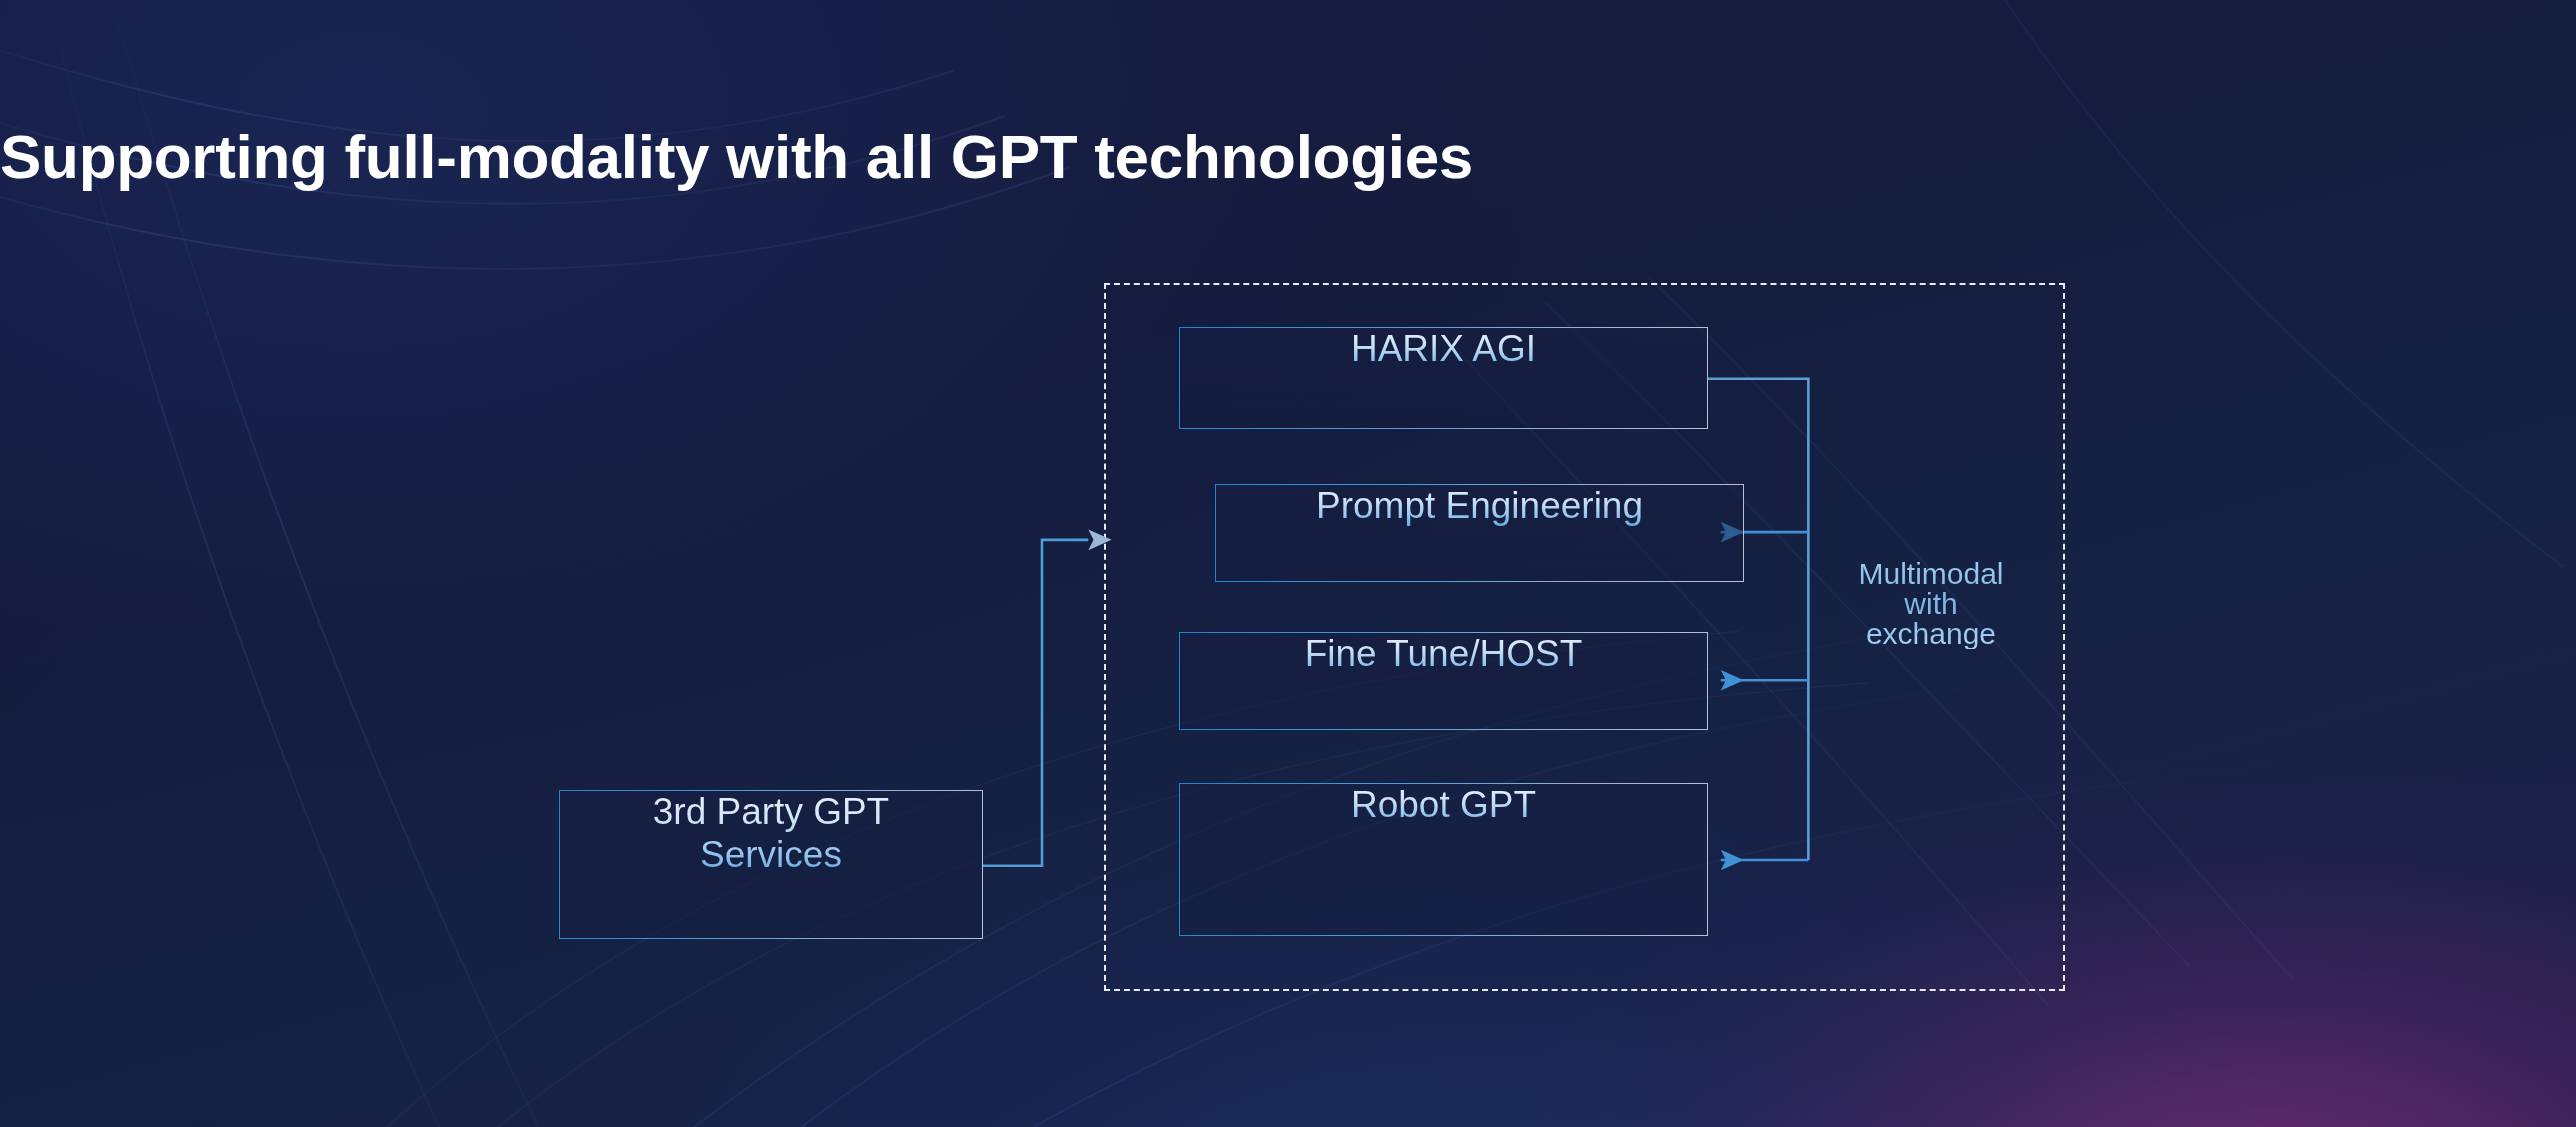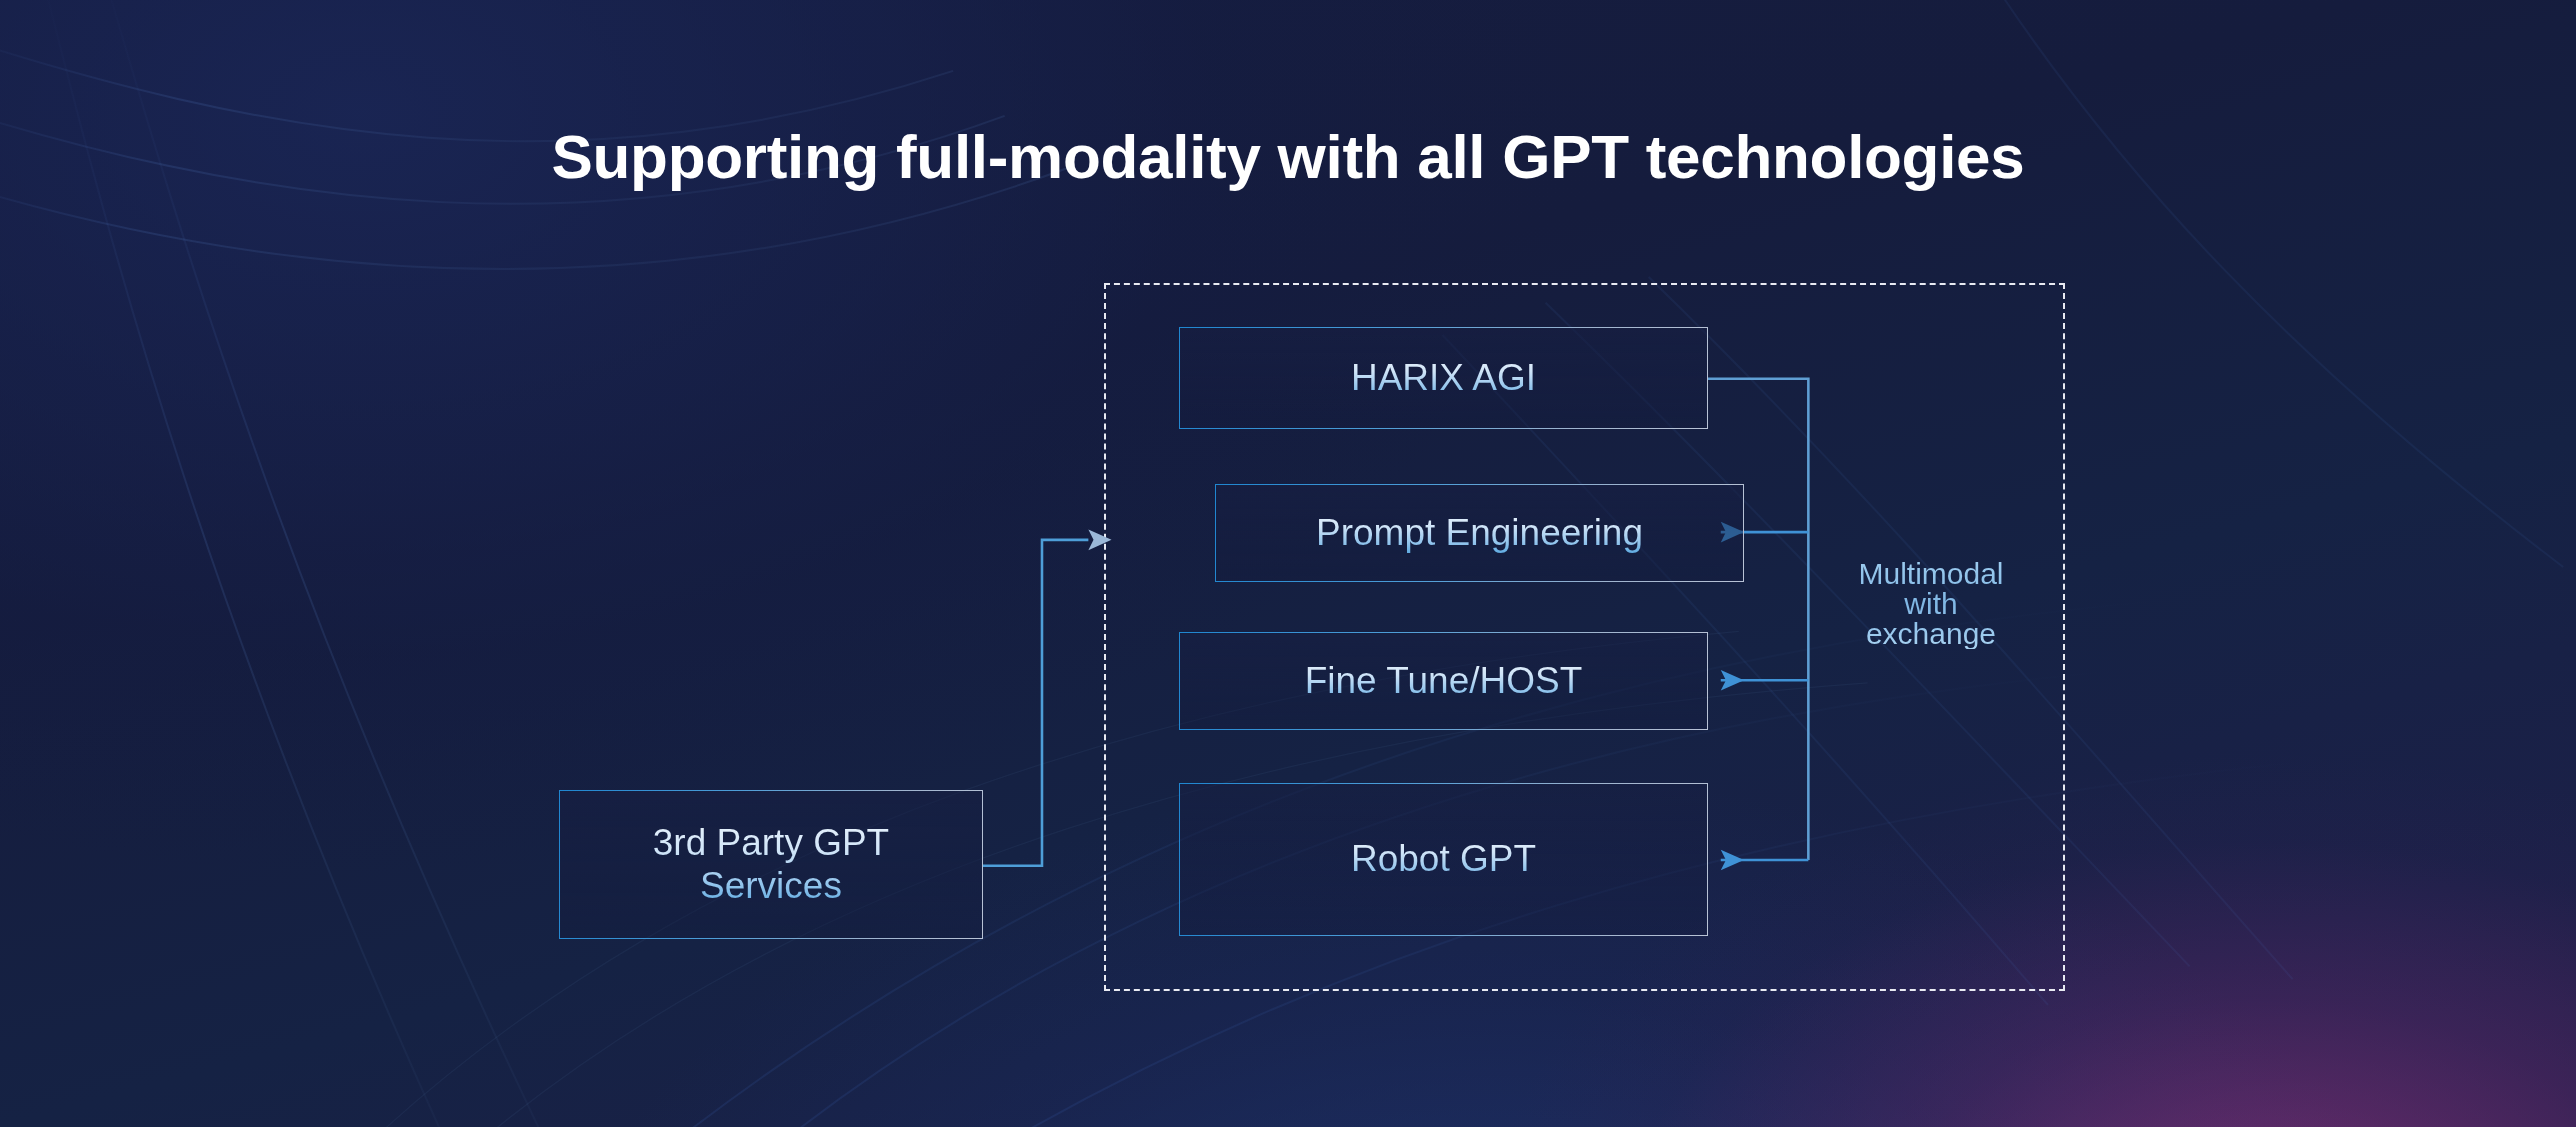--- a/index.html
+++ b/index.html
@@ -28,21 +28,20 @@
     height: 1128px;
     pointer-events: none;
   }
 
   
   .title {
     position: absolute;
     left: 0;
     top: 121px;
     width: 2576px;
-    text-align: center;
     color: #ffffff;
     font-size: 62px;
     font-weight: 700;
     letter-spacing: -0.3px;
     white-space: nowrap;
   }
 
   
   .dashed-region {
     position: absolute;
@@ -55,21 +54,21 @@
   }
 
   
   .node {
     position: absolute;
     box-sizing: border-box;
     border: 1.9px solid;
     border-image: linear-gradient(100deg, #1f86d0 0%, #4e9ed8 40%, #9fb4cf 75%, #b9c3d6 100%) 1;
     background: linear-gradient(180deg, rgba(22,30,66,0.55) 0%, rgba(18,26,60,0.35) 100%);
     display: flex;
-    align-items: center;
+    align-items: flex-start;
     justify-content: center;
     text-align: center;
   }
   .node-label {
     background: linear-gradient(180deg, #e7f1fb 0%, #cfe4f8 35%, #8fc3ec 75%, #5aa8e0 100%);
     -webkit-background-clip: text;
     background-clip: text;
     color: transparent;
     font-size: 37px;
     font-weight: 400;

